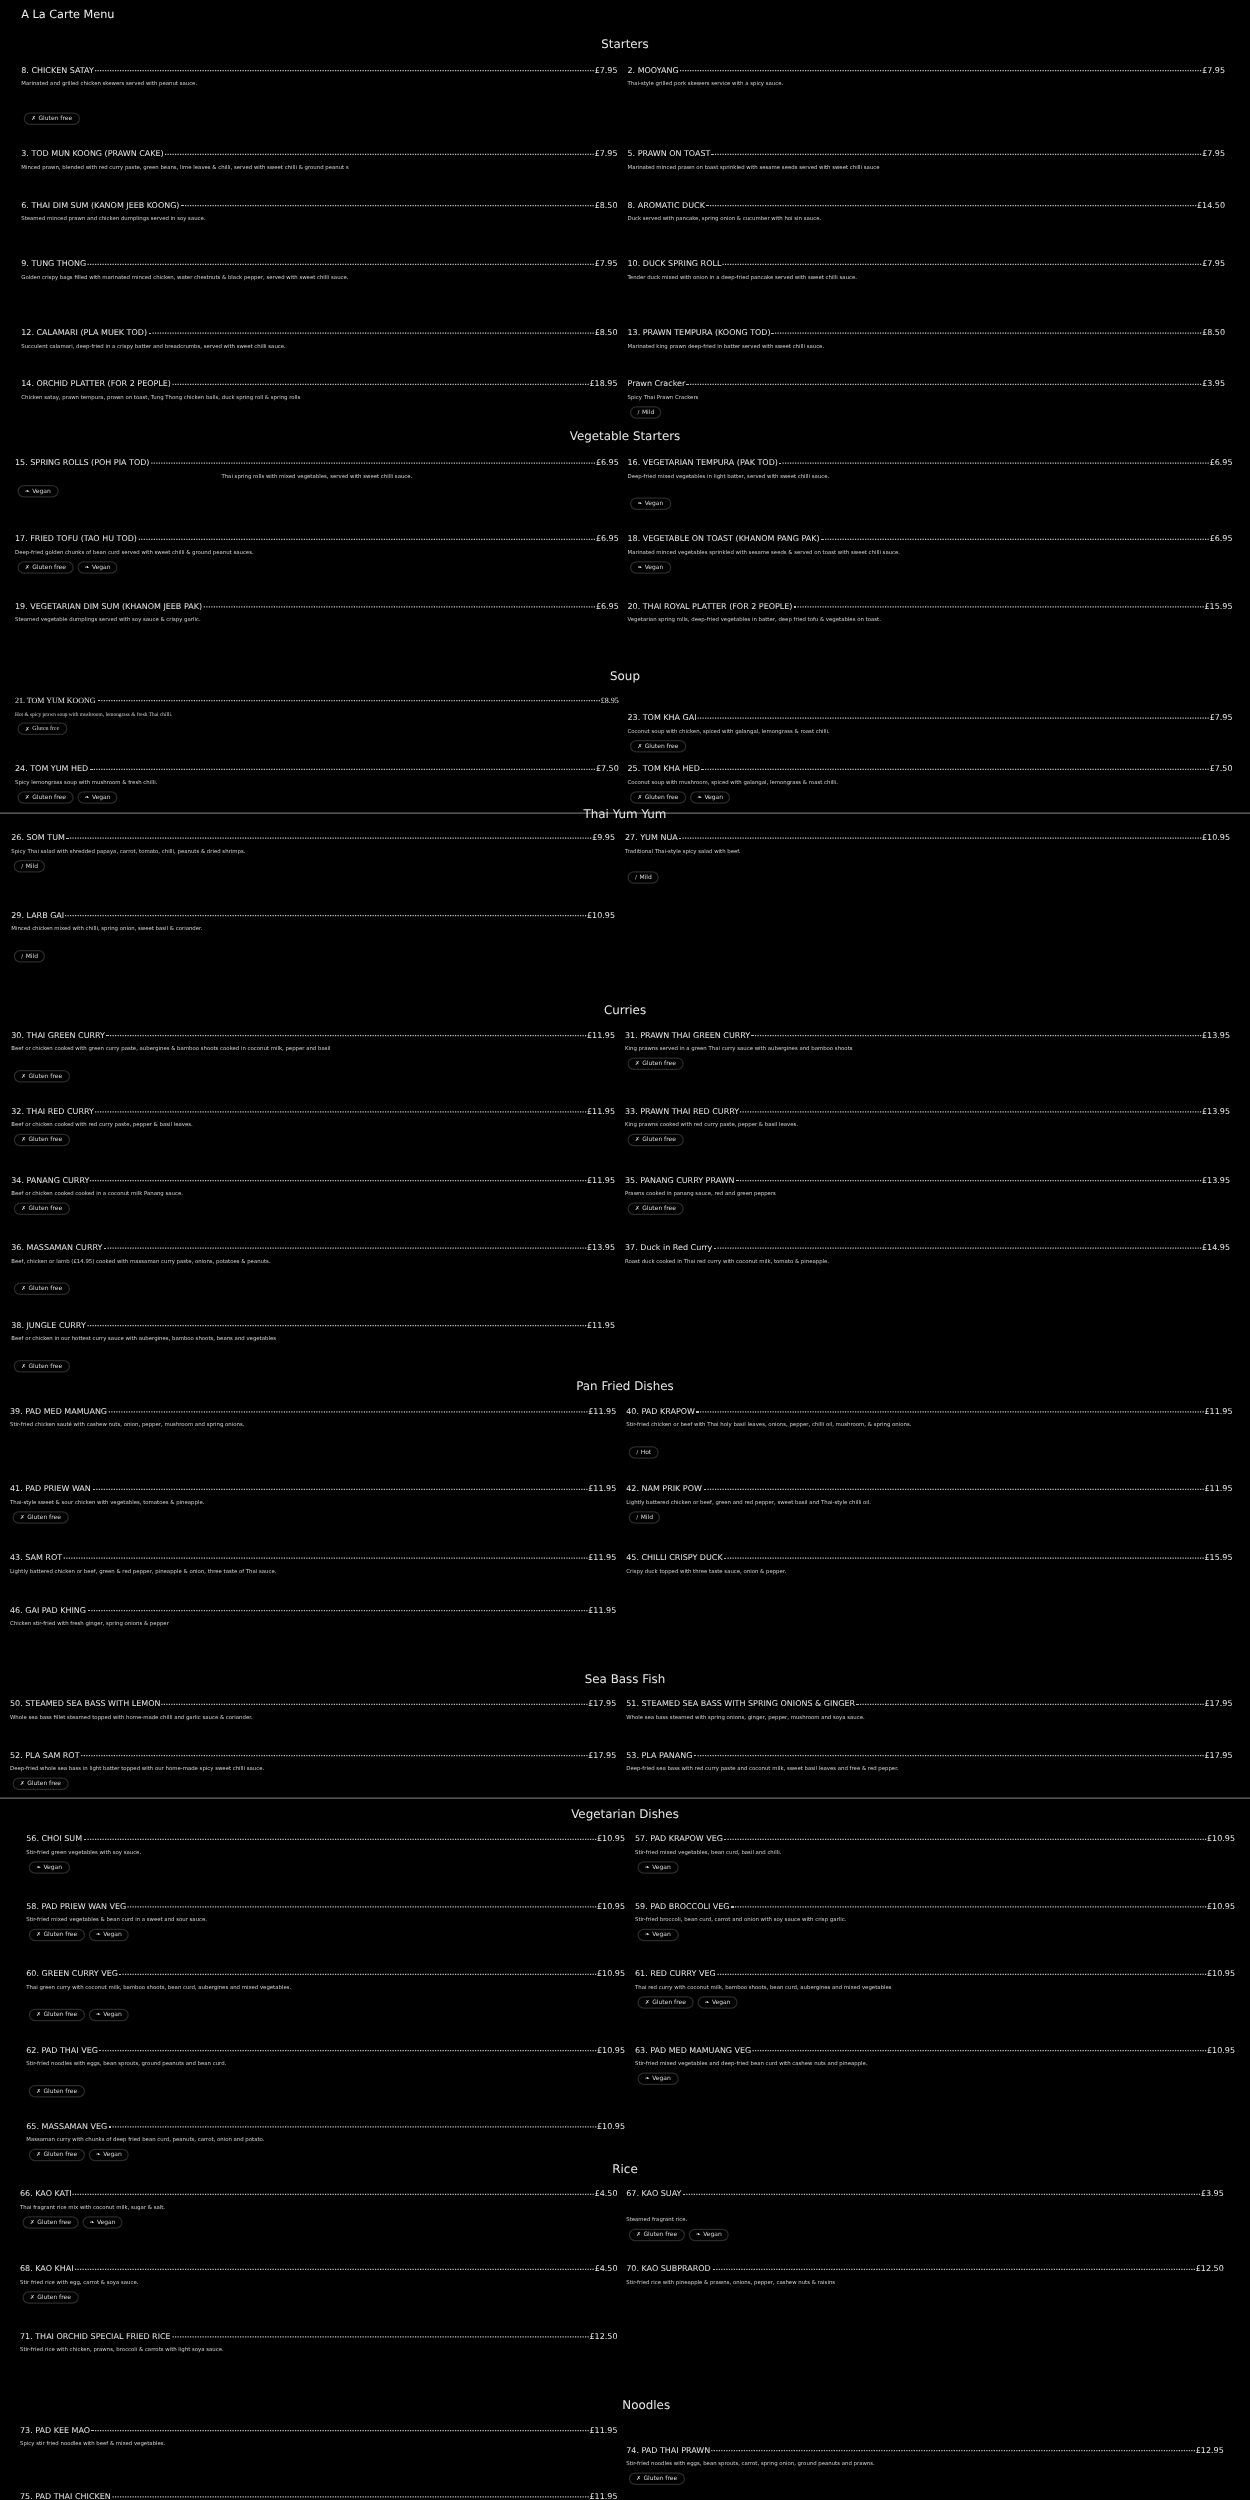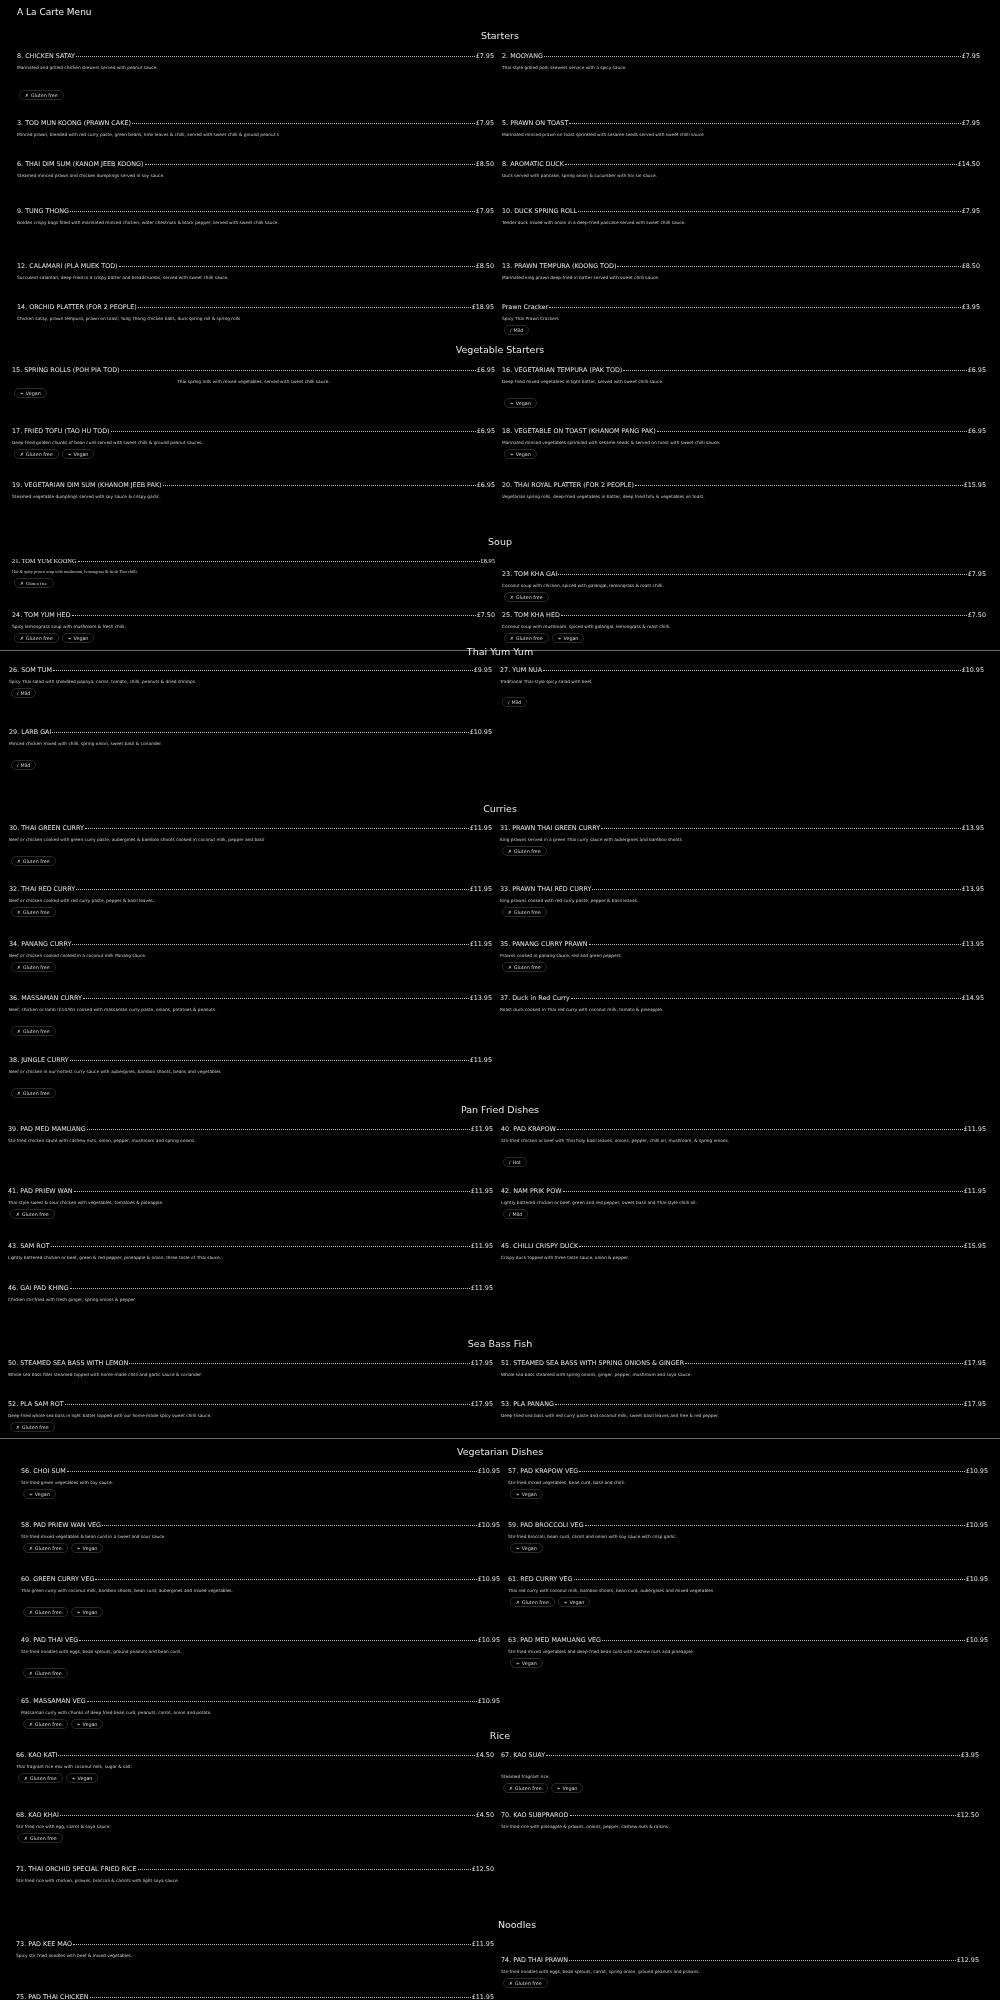--- a/index.html
+++ b/index.html
@@ -647,21 +647,21 @@
           <span>Gluten free</span>
         </span>
         <span class="badge">
           <span class="ico">❧</span>
           <span>Vegan</span>
         </span>
       </div>
     </div>
     <div class="item" style="left: 21px; top: 1636px; width: 479px;">
       <div class="item-head">
-        <span class="item-name">49. PAD THAI VEG</span>
+        <span class="item-name">62. PAD THAI VEG</span>
         <span class="item-dots"></span>
         <span class="item-price">£10.95</span>
       </div>
       <div class="item-desc">Stir-fried noodles with eggs, bean sprouts, ground peanuts and bean curd.</div>
       <div class="badges" style="position: absolute; top: 32px; left: 2px;">
         <span class="badge">
           <span class="ico">✗</span>
           <span>Gluten free</span>
         </span>
       </div>

